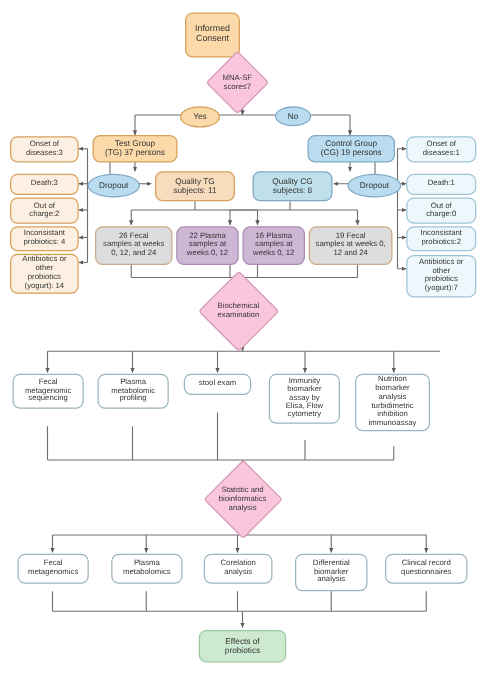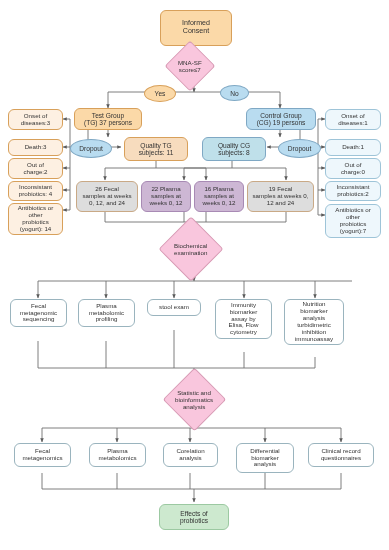--- a/index.html
+++ b/index.html
@@ -222,21 +222,21 @@
       <path d="M190,473 L190,489"></path>
       <path d="M265,473 L265,489"></path>
       <path d="M341,473 L341,489"></path>
       <path d="M42,489 L341,489"></path>
     </g>
     <g fill="none" stroke="#6f6f6f" stroke-width="0.9" marker-end="url(#ah)">
       <path d="M194,489 L194,502"></path>
     </g>
   </svg>
 
-  <div class="node p-orange fs7" style="left:160px;top:10px;width:72px;height:36px;">
+  <div class="node p-orange fs7" style="left:148px;top:10px;width:44px;height:36px;">
     <span>Informed<br>Consent</span>
   </div>
 
   <div class="diamond fs6" style="left:172px;top:48px;width:34px;height:34px;">
     <span>MNA-SF<br>score≤7</span>
   </div>
 
   <div class="pill pill-yes fs65" style="left:144px;top:85px;width:30px;height:15px;">
     <span>Yes</span>
   </div>

